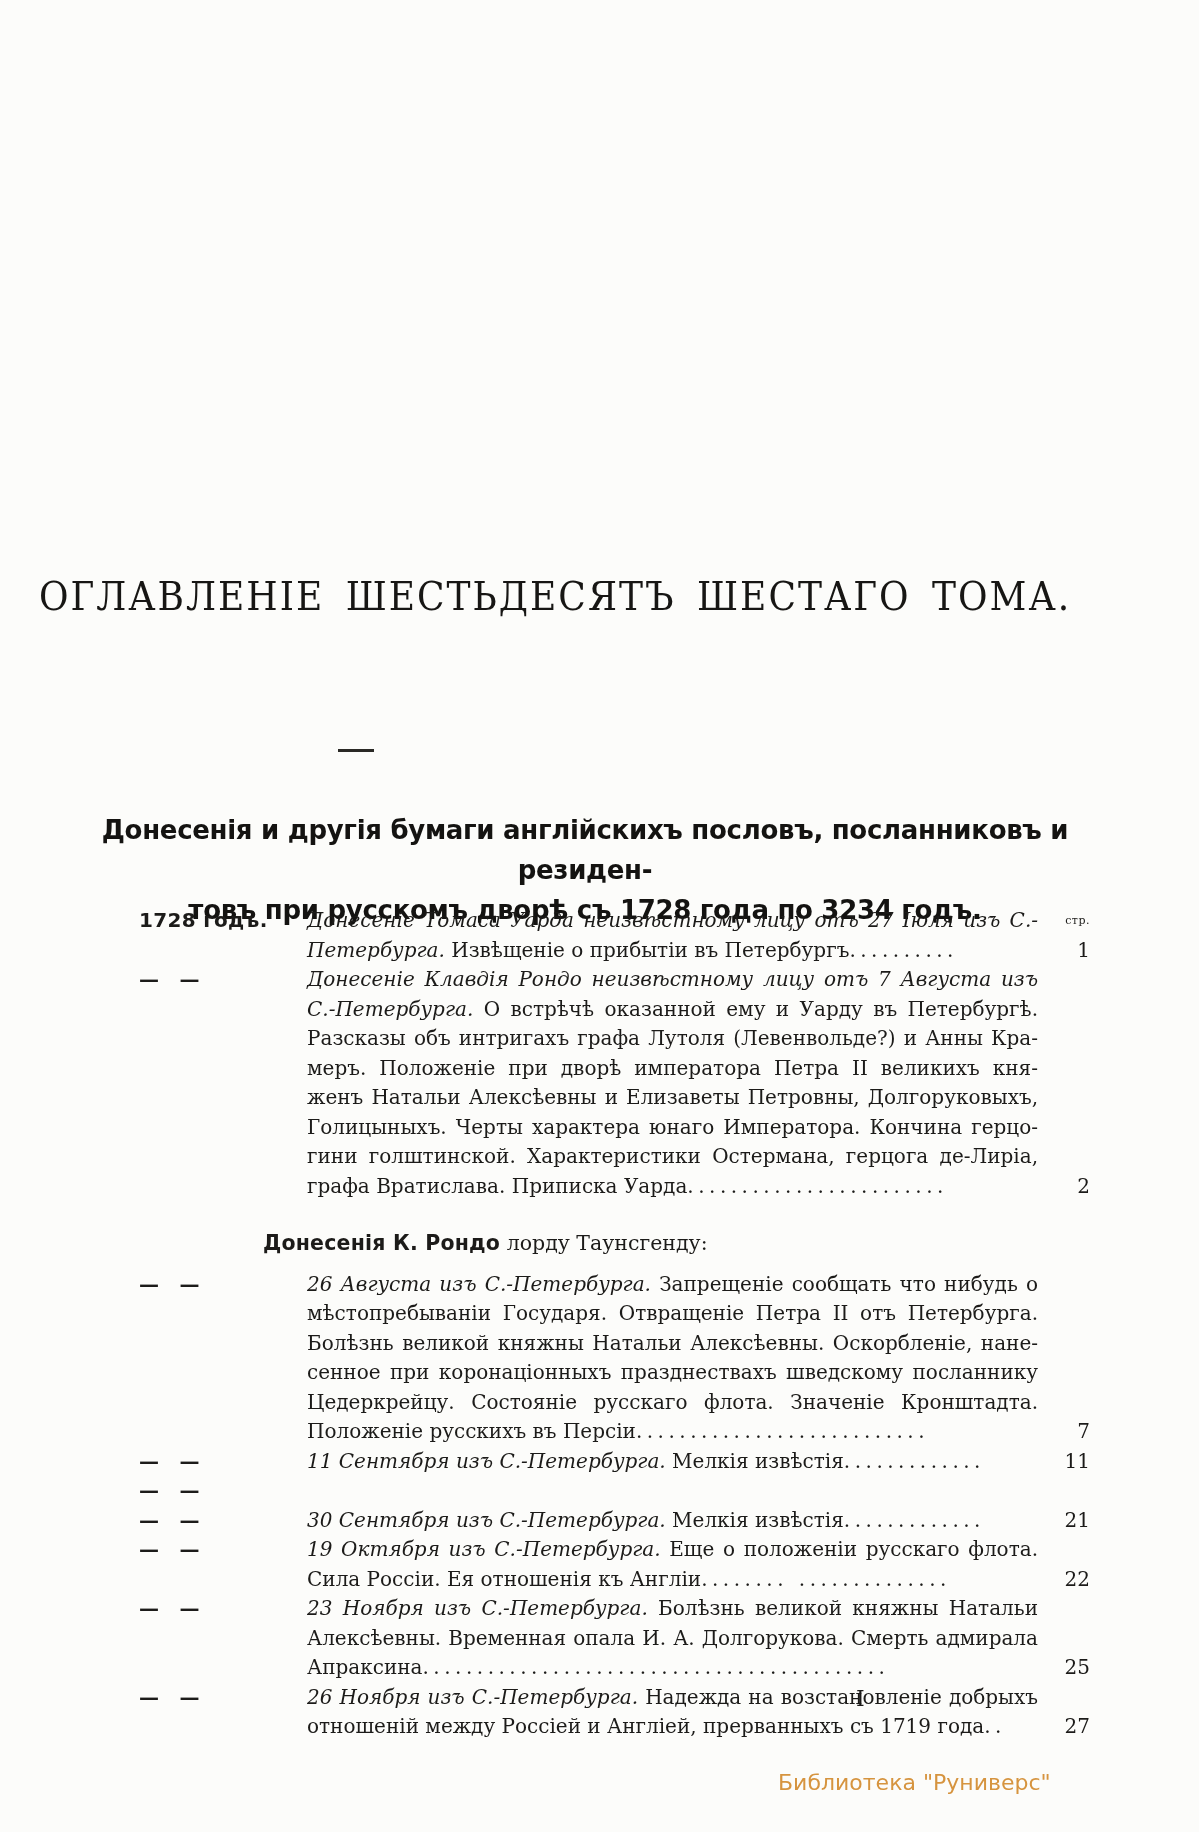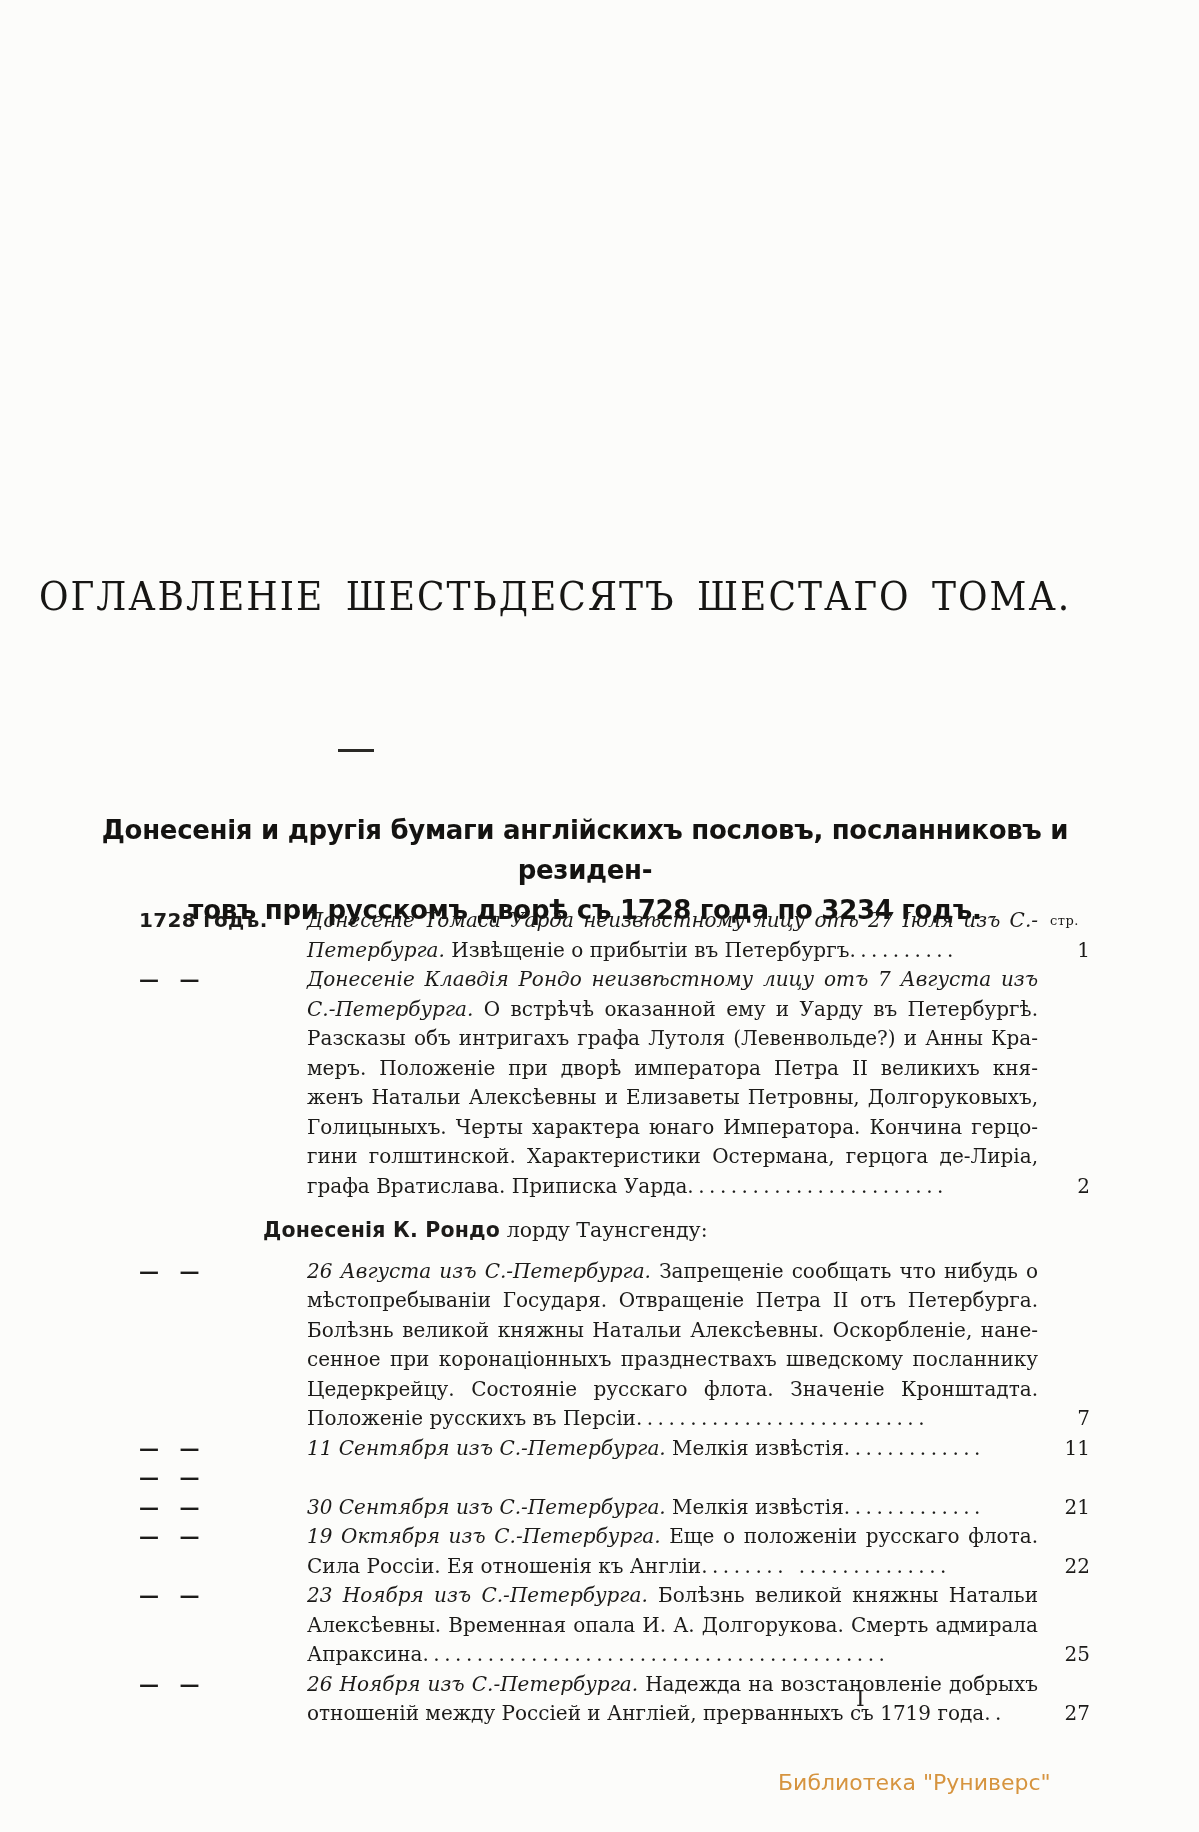--- a/index.html
+++ b/index.html
@@ -54,22 +54,22 @@
     position: absolute;
     top: 906px;
     left: 125px;
     width: 965px;
     font-size: 20px;
     line-height: 29.5px;
   }
   .col-header {
     position: absolute;
     top: 0px;
-    right: 11px;
-    font-size: 13px;
+    right: 0px;
+    font-size: 11px;
     letter-spacing: 0.5px;
     margin-left: 16px;
   }
   .row {
     display: flex;
     align-items: flex-start;
   }
   .mcell {
     flex: none;
     width: 138px;
@@ -101,21 +101,21 @@
   }
   .pg {
     position: absolute;
     right: 0;
     bottom: 0;
     width: 48px;
     text-align: right;
     font-style: normal;
   }
   .section-row {
-    margin: 15px 0 11px 138px;
+    margin: 28px 0 11px 138px;
     font-size: 20.5px;
   }
   .section-bold {
     font-family: "DejaVu Sans", sans-serif;
     font-weight: bold;
     letter-spacing: 0.2px;
   }
   .signature-mark {
     position: absolute;
     top: 1686px;

